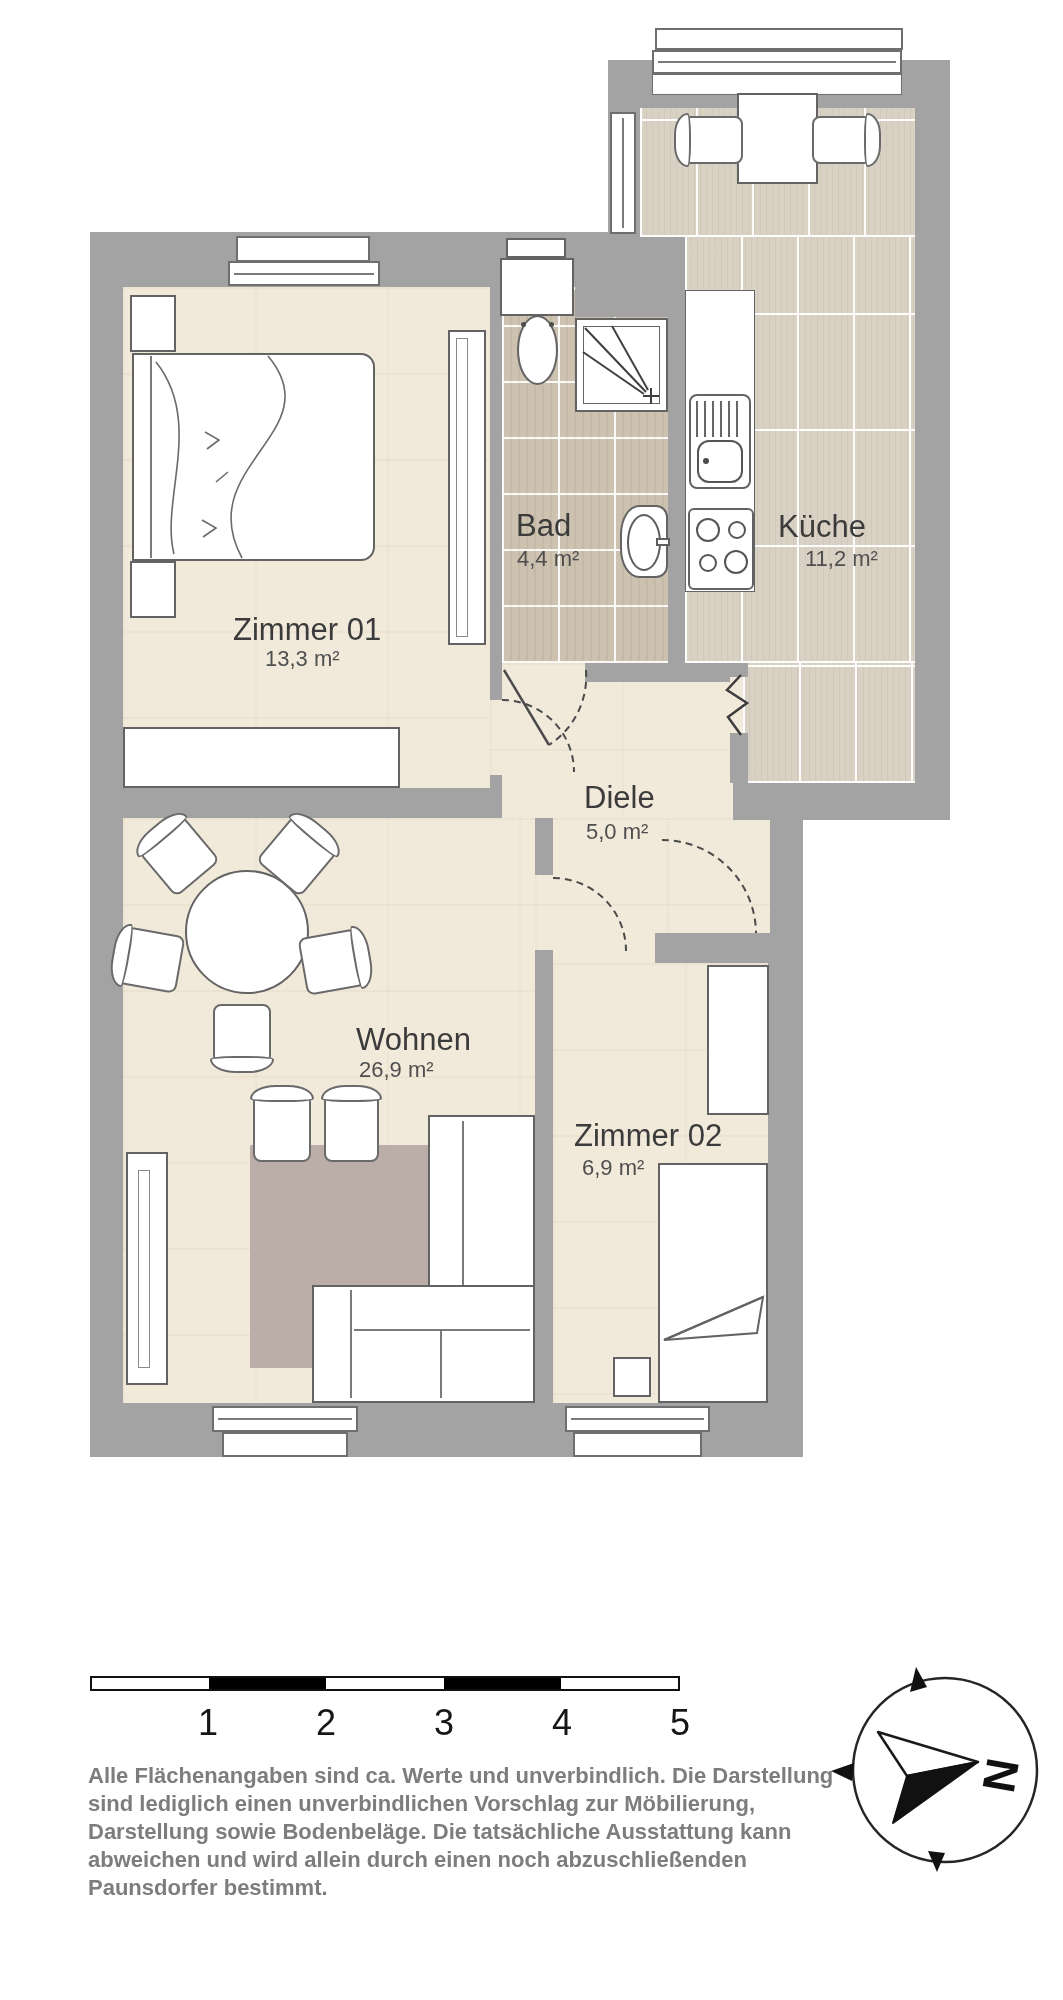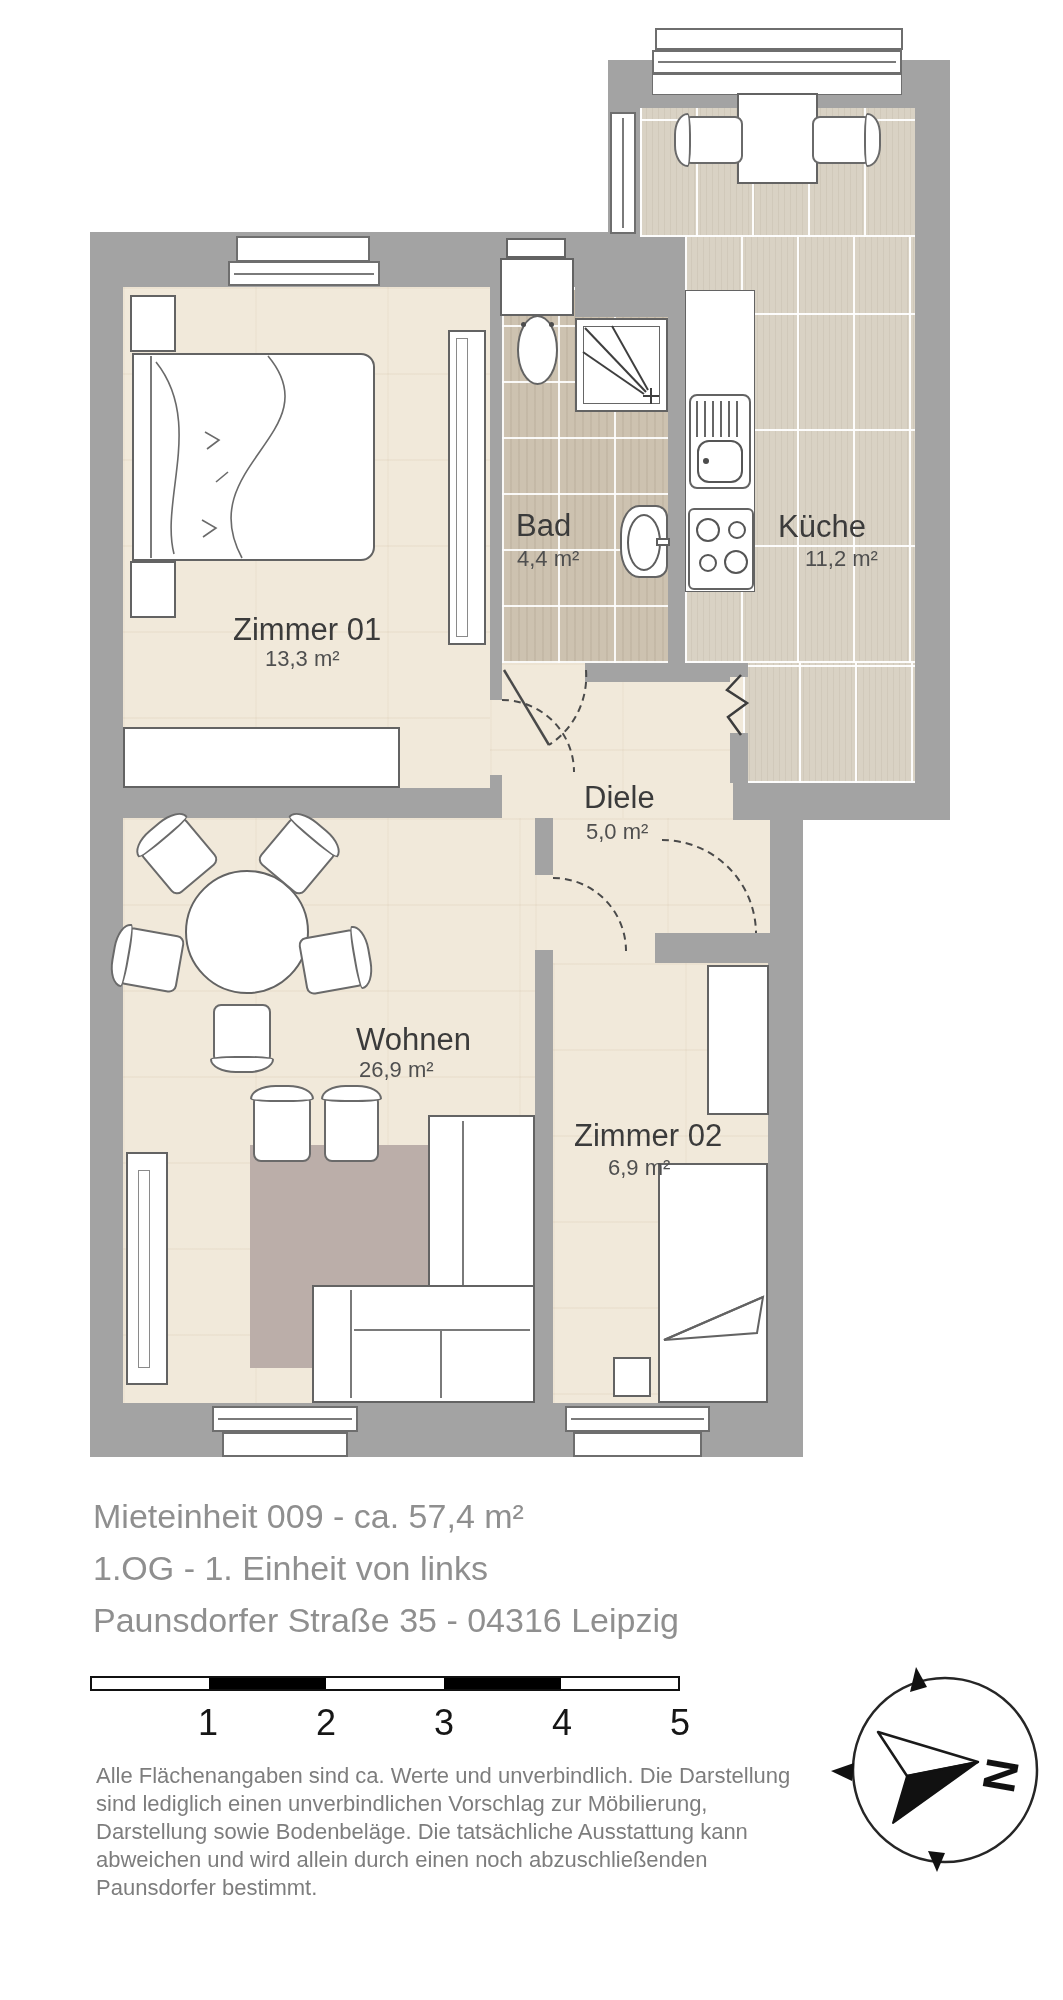--- a/index.html
+++ b/index.html
@@ -193,42 +193,37 @@
   <div class="rarea" style="left:233px;top:646px;margin-left:32px;">13,3 m²</div>
   <div class="rlabel" style="left:516px;top:508px;">Bad</div>
   <div class="rarea" style="left:517px;top:546px;">4,4 m²</div>
   <div class="rlabel" style="left:778px;top:509px;">Küche</div>
   <div class="rarea" style="left:782px;top:546px;margin-left:23px;">11,2 m²</div>
   <div class="rlabel" style="left:584px;top:780px;">Diele</div>
   <div class="rarea" style="left:586px;top:819px;">5,0 m²</div>
   <div class="rlabel" style="left:356px;top:1022px;">Wohnen</div>
   <div class="rarea" style="left:359px;top:1057px;">26,9 m²</div>
   <div class="rlabel" style="left:574px;top:1118px;">Zimmer 02</div>
-  <div class="rarea" style="left:608px;top:1155px;">6,9 m²</div>
-
-  <div class="abs" style="left:93px;top:1490px;z-index:5;">
-    <div class="title-line">Mieteinheit 009 - ca. 57,4 m²</div>
-    <div class="title-line">1.OG - 1. Einheit von links</div>
-    <div class="title-line">Paunsdorfer Straße 35 - 04316 Leipzig</div>
-  </div>
+  <div class="rarea" style="left:582px;top:1155px;">6,9 m²</div>
+
 
   <div class="scalebar">
     <div class="seg w"></div>
     <div class="seg b"></div>
     <div class="seg w"></div>
     <div class="seg b"></div>
     <div class="seg w"></div>
   </div>
   <span class="scale-num" style="left:208px;">1</span>
   <span class="scale-num" style="left:326px;">2</span>
   <span class="scale-num" style="left:444px;">3</span>
   <span class="scale-num" style="left:562px;">4</span>
   <span class="scale-num" style="left:680px;">5</span>
 
-  <div class="abs" style="left:96px;top:1762px;z-index:5;">
+  <div class="abs" style="left:88px;top:1762px;z-index:5;font-weight:bold;">
     <div class="disc-line">Alle Flächenangaben sind ca. Werte und unverbindlich. Die Darstellung</div>
     <div class="disc-line">sind lediglich einen unverbindlichen Vorschlag zur Möbilierung,</div>
     <div class="disc-line">Darstellung sowie Bodenbeläge. Die tatsächliche  Ausstattung kann</div>
     <div class="disc-line">abweichen und wird allein durch einen noch abzuschließenden</div>
     <div class="disc-line">Paunsdorfer bestimmt.</div>
   </div>
 
   <svg class="overlay" width="1063" height="2000" viewBox="0 0 1063 2000">
 
     <g>

